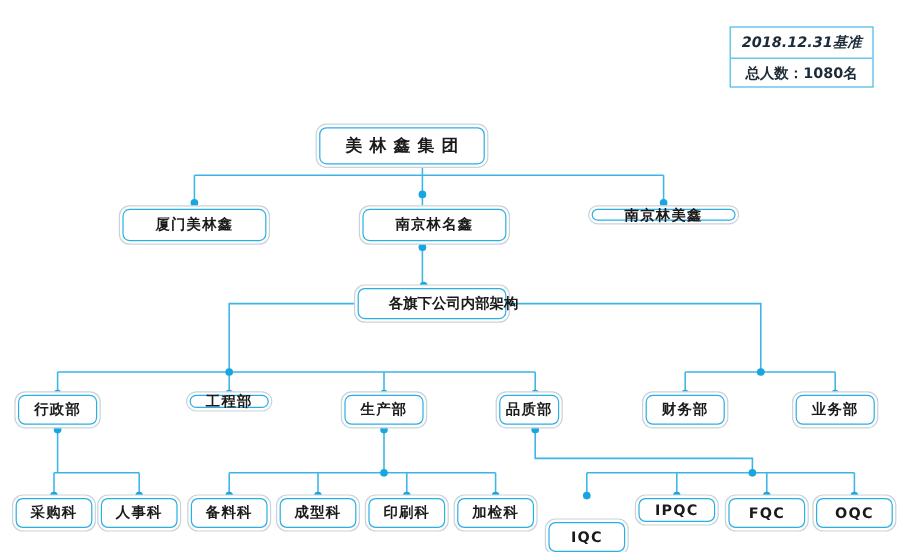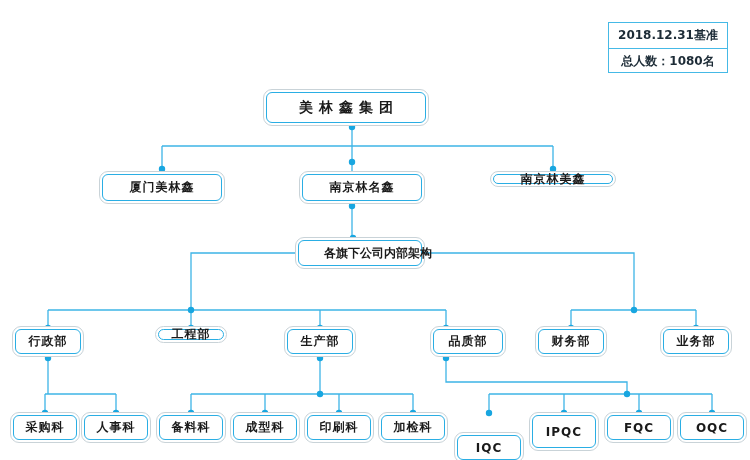--- a/index.html
+++ b/index.html
@@ -36,21 +36,21 @@
 
   
   .info-box{
     position:absolute;left:608px;top:22px;width:120px;height:51px;
     border:1px solid #45b9e6;background:#ffffff;box-sizing:border-box;z-index:2;
   }
   .info-row{
     height:25px;display:flex;align-items:center;justify-content:center;
     font-size:12px;font-weight:bold;color:#1c2b36;white-space:nowrap;
   }
-  .info-row.first{border-bottom:1px solid #45b9e6;}
+  .info-row.first{border-bottom:1px solid #45b9e6;font-style:italic;}
 </style>
 </head>
 <body>
 
 <div id="stage">
 
   <svg id="connectors" viewBox="0 0 750 460" xmlns="http://www.w3.org/2000/svg">
     <g stroke="#3db4e6" stroke-width="1.3" fill="none">
 
       <path d="M352 125 V171"></path>
@@ -123,21 +123,21 @@
       <circle cx="639" cy="413" r="3.2"></circle>
         <circle cx="712" cy="413" r="3.2"></circle>
     </g>
   </svg>
 
   <div class="info-box">
     <div class="info-row first">2018.12.31基准</div>
     <div class="info-row">总人数：1080名</div>
   </div>
 
-  <div class="node lvl1" style="left:263px;top:89px;width:166px;height:37px">
+  <div class="node lvl1" style="left:263px;top:103px;width:144px;height:37px">
     <div class="inner">美林鑫集团</div>
   </div>
 
   <div class="node" style="left:99px;top:171px;width:126px;height:33px">
     <div class="inner">厦门美林鑫</div>
   </div>
   <div class="node" style="left:299px;top:171px;width:126px;height:33px">
     <div class="inner">南京林名鑫</div>
   </div>
   <div class="node" style="left:490px;top:171px;width:126px;height:16px">
@@ -150,21 +150,21 @@
 
   <div class="node" style="left:12px;top:326px;width:72px;height:31px">
     <div class="inner">行政部</div>
   </div>
   <div class="node" style="left:155px;top:326px;width:72px;height:17px">
     <div class="inner">工程部</div>
   </div>
   <div class="node" style="left:284px;top:326px;width:72px;height:31px">
     <div class="inner">生产部</div>
   </div>
-  <div class="node" style="left:430px;top:326px;width:76px;height:31px">
+  <div class="node" style="left:413px;top:326px;width:56px;height:31px">
     <div class="inner">品质部</div>
   </div>
   <div class="node" style="left:535px;top:326px;width:72px;height:31px">
     <div class="inner">财务部</div>
   </div>
   <div class="node" style="left:660px;top:326px;width:72px;height:31px">
     <div class="inner">业务部</div>
   </div>
 
   <div class="node" style="left:10px;top:412px;width:70px;height:31px">
@@ -181,21 +181,21 @@
   </div>
   <div class="node" style="left:304px;top:412px;width:70px;height:31px">
     <div class="inner">印刷科</div>
   </div>
   <div class="node" style="left:378px;top:412px;width:70px;height:31px">
     <div class="inner">加检科</div>
   </div>
   <div class="node" style="left:454px;top:432px;width:70px;height:31px">
     <div class="inner">IQC</div>
   </div>
-  <div class="node" style="left:529px;top:412px;width:70px;height:39px">
+  <div class="node" style="left:529px;top:412px;width:70px;height:26px">
     <div class="inner">IPQC</div>
   </div>
   <div class="node" style="left:604px;top:412px;width:70px;height:31px">
     <div class="inner">FQC</div>
   </div>
   <div class="node" style="left:677px;top:412px;width:70px;height:31px">
     <div class="inner">OQC</div>
   </div>
 
 </div>

